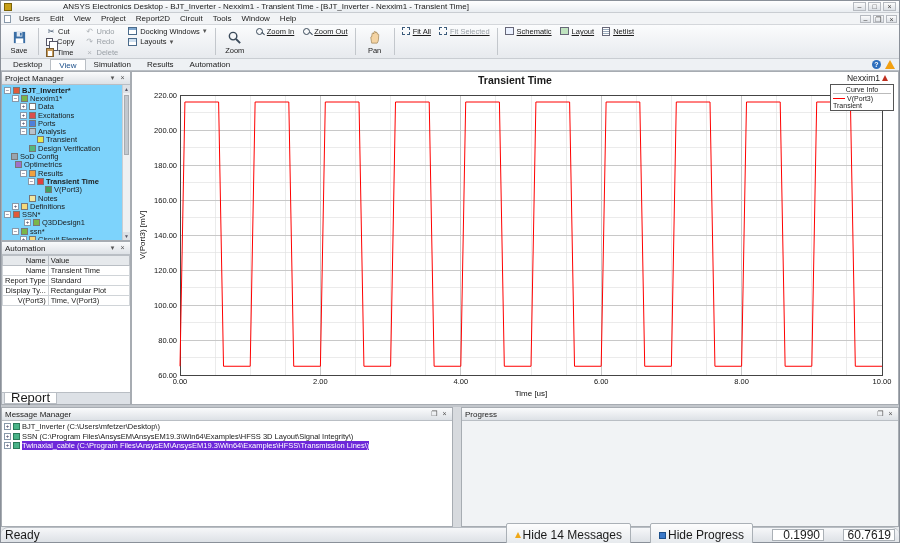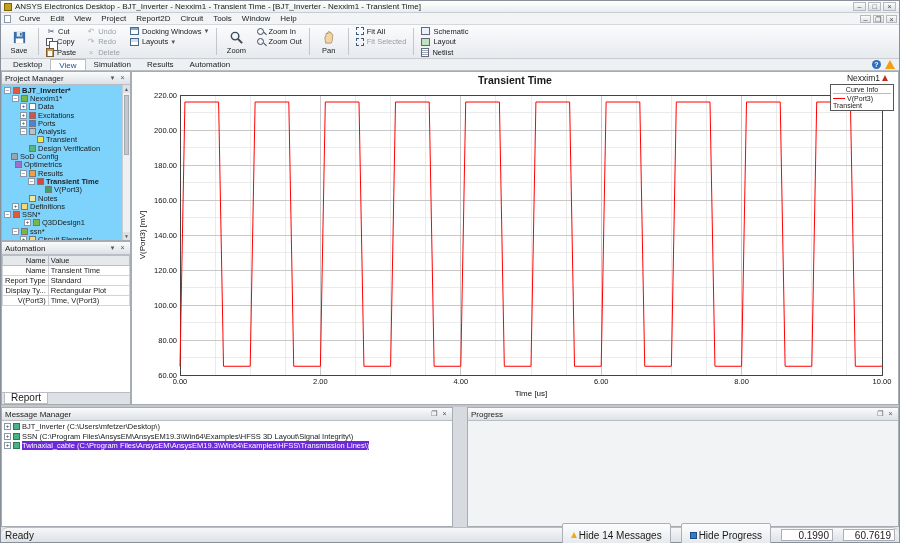--- a/index.html
+++ b/index.html
@@ -4,41 +4,41 @@
 <style>
   * { margin:0; padding:0; box-sizing:border-box; }
   html,body { width:900px; height:543px; overflow:hidden; background:#e4e7ea;
     font-family:"Liberation Sans", sans-serif; color:#1a1a1a; }
   .app { width:900px; height:543px; display:flex; flex-direction:column; border:1px solid #8a9099; }
 
   
   .titlebar { height:12px; background:linear-gradient(#ffffff,#e9edf1); display:flex; align-items:center;
     padding:0 3px; font-size:8px; border-bottom:1px solid #c9cdd2; flex:0 0 auto; }
   .app-icon { width:8px; height:8px; background:#c8a018; border:1px solid #7c6408; margin-right:3px; flex:0 0 auto; }
-  .title-text { white-space:nowrap; overflow:hidden; }
+  .title-text { white-space:nowrap; overflow:hidden;margin-left:48px; }
   .win-controls { margin-left:auto; display:flex; gap:2px; }
   .winbtn { width:13px; height:9px; font-size:7px; line-height:8px; text-align:center; color:#444;
     background:linear-gradient(#fbfbfb,#dde1e6); border:1px solid #b6bac0; cursor:default; }
   .win-controls.small .winbtn { width:11px; height:8px; line-height:7px; }
 
   
   .menubar { height:12px; background:#f2f4f6; display:flex; align-items:center; font-size:8px;
     border-bottom:1px solid #d4d7db; padding:0 2px; flex:0 0 auto; }
   .menu-doc-icon { width:7px; height:8px; background:#fff; border:1px solid #8899aa; margin:0 3px 0 1px; }
   .menu-item { padding:0 5px; cursor:default; }
 
   
   .toolbar { height:34px; background:linear-gradient(#fbfcfd,#e7eaee); border-bottom:1px solid #c9cdd2;
     display:flex; align-items:stretch; padding:1px 2px; flex:0 0 auto; }
   .tsep { width:1px; background:#c3c7cc; margin:2px 3px; }
   .tgroup { display:flex; align-items:flex-start; }
   .bigbtn { width:32px; height:32px; display:flex; flex-direction:column; align-items:center; justify-content:center;
     font-size:7.5px; gap:1px; border:1px solid transparent; border-radius:2px; cursor:default; }
   .ic16 { width:15px; height:15px; display:block; }
-  .smallcol { display:flex; flex-direction:column; }
+  .smallcol { display:flex; flex-direction:row;text-decoration:underline; }
   .grid3 { display:grid; grid-template-columns:auto auto auto; column-gap:2px; }
   .smallbtn { height:10.5px; display:flex; align-items:center; font-size:7.5px; padding:0 3px; white-space:nowrap;
     border:1px solid transparent; border-radius:2px; cursor:default; }
   .smallbtn.disabled { color:#9aa0a6; }
   .smallbtn.disabled .si { color:#b0b5ba; }
   .si { display:inline-block; width:10px; text-align:center; margin-right:2px; font-size:8px; color:#39506b; }
   .dd { font-size:6px; margin-left:2px; color:#555; }
 
   .ic-copy { width:7px; height:8px; border:1px solid #556; background:#fff; position:relative; display:inline-block; margin-right:4px; }
   .ic-copy::after { content:""; position:absolute; left:2px; top:2px; width:7px; height:8px; border:1px solid #556; background:#fff; }
@@ -106,45 +106,45 @@
   .vs-thumb { position:absolute; left:1px; right:1px; top:10px; height:60px; background:#c2c8cf; border:1px solid #a7acb2; }
   .vs-down { position:absolute; bottom:0; left:0; right:0; }
 
   .props { flex:1 1 auto; }
   .props-table { font-size:7.5px; border-collapse:collapse; width:100%; }
   .props-table td { border:1px solid #d0d4d8; padding:0 2px; height:10px; white-space:nowrap; overflow:hidden; }
   .props-table .hd td { background:#e6e9ec; border-color:#b9bec4; }
   .props-table td:first-child { width:44px;text-align:right; }
   .props-fill { flex:1 1 auto; background:#fff; }
   .props-tabs { flex:0 0 auto; height:12px; background:#dde1e6; border-top:1px solid #b9bec4; display:flex; align-items:flex-start; padding-left:2px; }
-  .ptab { font-size:10px; background:#fff; border:1px solid #b9bec4; border-top:none; padding:0 6px; height:11px; line-height:10px; }
+  .ptab { font-size:13px; background:#fff; border:1px solid #b9bec4; border-top:none; padding:0 6px; height:11px; line-height:10px; }
 
   .chart-panel { flex:1 1 auto; background:#fff; border:1px solid #a7acb2; position:relative; min-width:0; }
   .chart-title { position:absolute; top:2px; left:0; right:0; text-align:center; font-size:10.5px; font-weight:bold; }
   .design-label { position:absolute; top:1px; right:10px; font-size:8.5px; display:flex; align-items:center; gap:2px; }
   .pin-tri { width:0; height:0; border-left:3px solid transparent; border-right:3px solid transparent; border-bottom:6px solid #c03020; }
   .legend { position:absolute; top:12px; right:4px; width:64px; background:#fff; border:1px solid #555; font-size:7px; padding:1px 2px; z-index:2; }
   .legend-title { text-align:center; border-bottom:1px solid #bbb; margin-bottom:1px; }
   .legend-row { display:flex; align-items:center; gap:2px; }
   .legend-line { width:12px; height:0; border-top:1.5px solid #ff0000; display:inline-block; }
   #plot-svg { position:absolute; left:2px; right:2px; top:13px; bottom:2px; width:calc(100% - 4px); height:calc(100% - 15px); }
 
   
   .bottomdocks { height:122px; flex:0 0 auto; display:flex; background:#d7dade; border-top:2px solid #c3c7cc; }
   .msgpanel { width:452px; flex:0 0 auto; }
-  .progpanel { flex:1 1 auto; margin-left:14px; }
+  .progpanel { flex:1 1 auto; margin-left:8px; }
   .msg-body { flex:1 1 auto; background:#fff; overflow:hidden; font-size:7.5px; padding-top:1px; }
   .msg-row { height:9.5px; display:flex; align-items:center; white-space:nowrap; padding-left:2px; }
   .mi { width:7px; height:7px; border:1px solid #2a7a5a; background:#49b388; margin-right:2px; flex:0 0 auto; }
   .msg-label.selected { background:#6d28d9; color:#fff; }
   .prog-body { flex:1 1 auto; background:#f1f3f5; }
 
   
   .statusbar { height:15px; flex:0 0 auto; background:linear-gradient(#f6f7f9,#dde1e6); border-top:1px solid #b9bec4;
-    display:flex; align-items:center; font-size:10px; padding:0 4px; gap:10px;border-radius:7px; }
+    display:flex; align-items:center; font-size:12px; padding:0 4px; gap:19px;border-radius:7px; }
   .sb-spacer { flex:1 1 auto; }
   .sb-btn { display:flex; align-items:center; gap:2px; border:1px solid #aab0b6; background:linear-gradient(#fdfdfd,#e3e7eb);
     height:24px; padding:0 8px; border-radius:2px; cursor:default; }
   .warn-tri { width:0; height:0; border-left:3.5px solid transparent; border-right:3.5px solid transparent; border-bottom:6.5px solid #f0a818; }
   .prog-ic { width:7px; height:7px; background:#3a78c8; border:1px solid #1b4f8a; }
   .sb-box { width:52px; height:12px; border:1px solid #aab0b6; background:#fff; text-align:right; padding:0 3px; line-height:11px; }
 </style>
 </head>
 <body>
 
@@ -155,21 +155,21 @@
     <span class="title-text">ANSYS Electronics Desktop - BJT_Inverter - Nexxim1 - Transient Time - [BJT_Inverter - Nexxim1 - Transient Time]</span>
     <span class="win-controls">
       <span class="winbtn">–</span>
       <span class="winbtn">□</span>
       <span class="winbtn">×</span>
     </span>
   </div>
 
   <div class="menubar">
     <span class="menu-doc-icon"></span>
-    <span id="menu-items"><span class="menu-item">Curve</span><span class="menu-item">Edit</span><span class="menu-item">View</span><span class="menu-item">Project</span><span class="menu-item">Report2D</span><span class="menu-item">Circuit</span><span class="menu-item">Tools</span><span class="menu-item">Window</span><span class="menu-item">Help</span></span>
+    <span id="menu-items"><span class="menu-item">Users</span><span class="menu-item">Edit</span><span class="menu-item">View</span><span class="menu-item">Project</span><span class="menu-item">Report2D</span><span class="menu-item">Circuit</span><span class="menu-item">Tools</span><span class="menu-item">Window</span><span class="menu-item">Help</span></span>
     <span class="win-controls small">
       <span class="winbtn">–</span>
       <span class="winbtn">❐</span>
       <span class="winbtn">×</span>
     </span>
   </div>
 
   <div class="toolbar">
     <div class="tgroup">
       <div class="bigbtn">
@@ -205,21 +205,21 @@
           <span class="si">↷</span>
           <span>Redo</span>
         </div>
       <div class="smallbtn">
           <span class="ic-grid"></span>
           <span>Layouts</span>
           <span class="dd">▼</span>
         </div>
       <div class="smallbtn">
           <span class="ic-paste"></span>
-          <span>Paste</span>
+          <span>Time</span>
         </div>
       <div class="smallbtn disabled">
           <span class="si">×</span>
           <span>Delete</span>
         </div>
       <div></div>
     </div>
     <div class="tsep"></div>
     <div class="tgroup">
       <div class="bigbtn">

